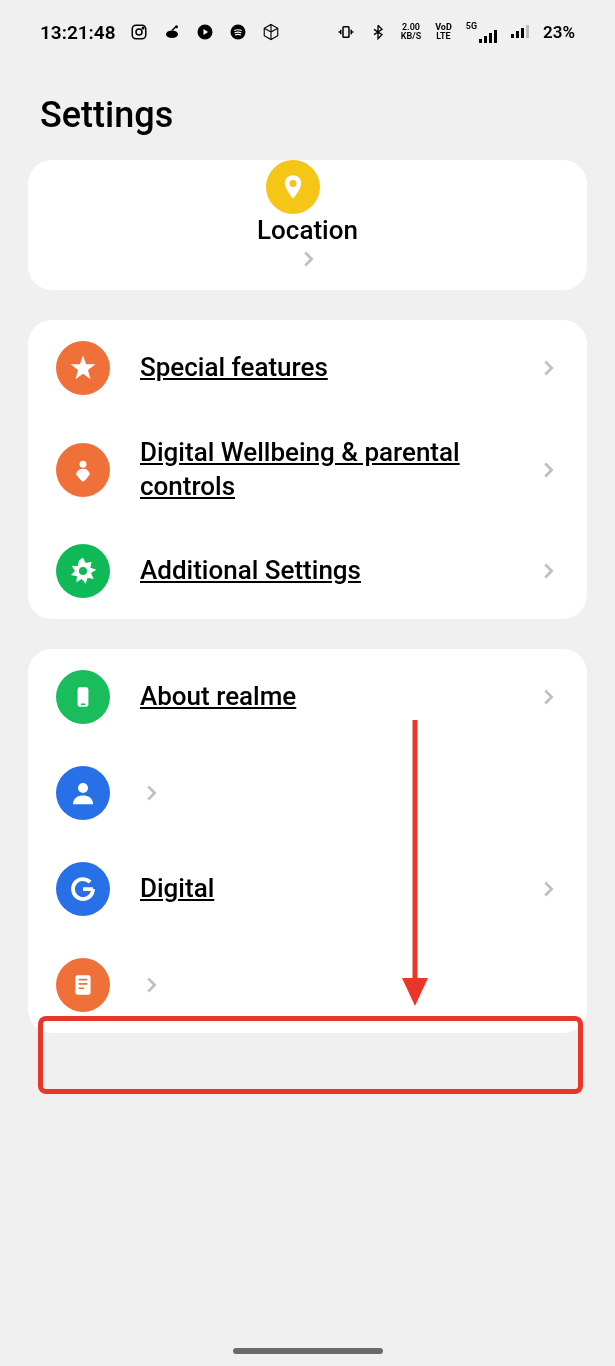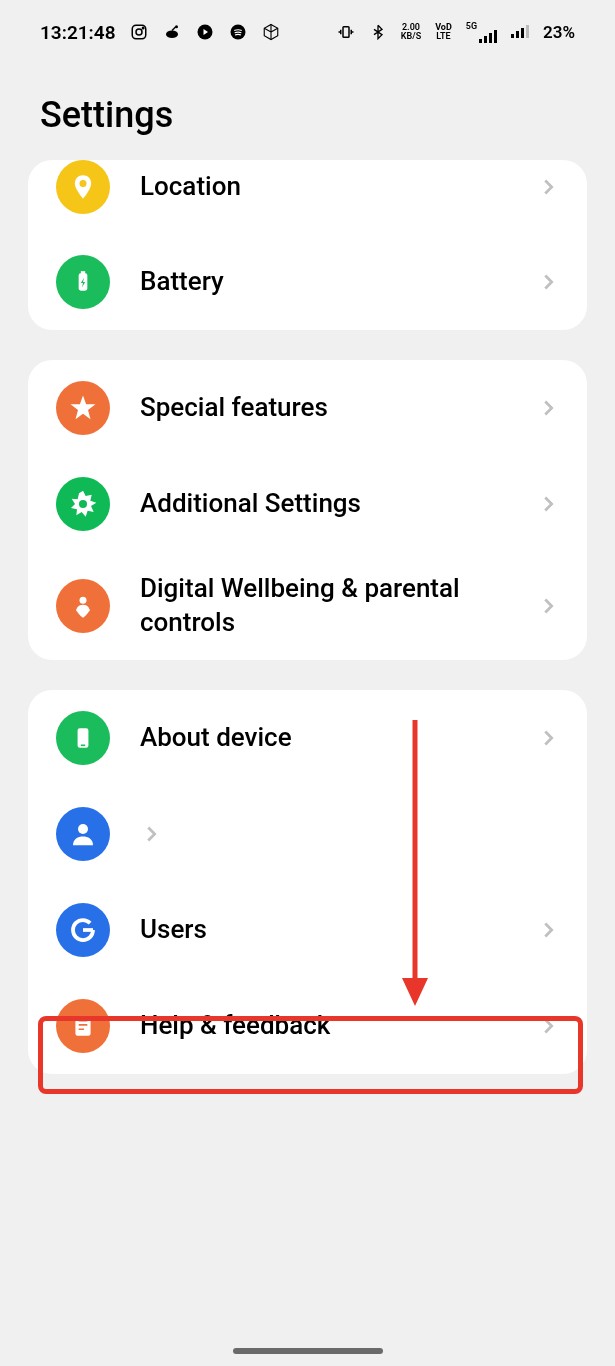--- a/index.html
+++ b/index.html
@@ -52,31 +52,33 @@
       color: #000;
     }
     .card {
       background: #fff;
       margin: 0 28px;
       border-radius: 24px;
       overflow: hidden;
     }
     .card + .card {
       margin-top: 30px;
+      text-decoration: underline;
     }
     .item {
       display: flex;
       align-items: center;
       padding: 20px 28px;
       min-height: 96px;
       position: relative;
     }
     .item-first-cut {
       padding-top: 0;
       min-height: 68px;
+      flex-direction: column;
     }
     .item-icon {
       width: 54px;
       height: 54px;
       border-radius: 50%;
       display: flex;
       align-items: center;
       justify-content: center;
       flex-shrink: 0;
       margin-right: 30px;
@@ -220,83 +222,70 @@
       <svg width="28" height="28" viewBox="0 0 24 24" fill="#fff">
           <path d="M12 2 C8 2 5 5 5 9 C5 14 12 22 12 22 C12 22 19 14 19 9 C19 5 16 2 12 2 Z"></path>
           <circle cx="12" cy="9" r="3" fill="#f5c518"></circle>
         </svg>
     </div>
     <div class="item-label">Location</div>
     <svg class="chevron" width="22" height="22" viewBox="0 0 24 24" fill="none" stroke="currentColor" stroke-width="3">
         <path d="M9 5 L16 12 L9 19"></path>
       </svg>
   </div>
-  <div class="item">
-    <div class="item-icon bg-green">
-      <svg width="26" height="26" viewBox="0 0 24 24" fill="#fff">
-          <rect x="8" y="4" width="8" height="16" rx="2"></rect>
-          <rect x="10" y="2" width="4" height="3"></rect>
-          <path d="M13 8 L10 13 L12 13 L11 17 L14 12 L12 12 Z" fill="#1abc5b"></path>
-        </svg>
-    </div>
-    <div class="item-label">Battery</div>
-    <svg class="chevron" width="22" height="22" viewBox="0 0 24 24" fill="none" stroke="currentColor" stroke-width="3">
-        <path d="M9 5 L16 12 L9 19"></path>
-      </svg>
-  </div>
 </div>
 
 <div class="card">
   <div class="item">
     <div class="item-icon bg-orange">
       <svg width="30" height="30" viewBox="0 0 24 24" fill="#fff">
           <path d="M12 2 L14.5 9 L22 9 L16 13.5 L18 21 L12 16.5 L6 21 L8 13.5 L2 9 L9.5 9 Z"></path>
         </svg>
     </div>
     <div class="item-label">Special features</div>
-    <svg class="chevron" width="22" height="22" viewBox="0 0 24 24" fill="none" stroke="currentColor" stroke-width="3">
-        <path d="M9 5 L16 12 L9 19"></path>
-      </svg>
-  </div>
-  <div class="item">
-    <div class="item-icon bg-green2">
-      <svg width="32" height="32" viewBox="0 0 24 24" fill="#fff">
-          <path d="M12 2 L14 6 L18.5 5 L17.5 9.5 L22 11 L18 13.5 L20 18 L15.5 17 L14 21.5 L11 18 L7 20.5 L7.5 16 L3 15 L6 12 L3.5 8 L8 8.5 L9 4 Z"></path>
-          <circle cx="12" cy="12" r="3" fill="#0fba56"></circle>
-        </svg>
-    </div>
-    <div class="item-label">Additional Settings</div>
     <svg class="chevron" width="22" height="22" viewBox="0 0 24 24" fill="none" stroke="currentColor" stroke-width="3">
         <path d="M9 5 L16 12 L9 19"></path>
       </svg>
   </div>
   <div class="item">
     <div class="item-icon bg-orange">
       <svg width="28" height="28" viewBox="0 0 24 24" fill="#fff">
           <circle cx="12" cy="7" r="3"></circle>
           <path d="M12 11 C8 11 6 14 6 17 C6 14 8 20 12 22 C16 20 18 14 18 17 C18 14 16 11 12 11 Z"></path>
           <path d="M9 14 C9 12.5 10 12 11 13 L12 14 L13 13 C14 12 15 12.5 15 14 C15 16 12 19 12 19 C12 19 9 16 9 14 Z" fill="#fff"></path>
         </svg>
     </div>
     <div class="item-label">Digital Wellbeing &amp; parental controls</div>
     <svg class="chevron" width="22" height="22" viewBox="0 0 24 24" fill="none" stroke="currentColor" stroke-width="3">
         <path d="M9 5 L16 12 L9 19"></path>
       </svg>
   </div>
+  <div class="item">
+    <div class="item-icon bg-green2">
+      <svg width="32" height="32" viewBox="0 0 24 24" fill="#fff">
+          <path d="M12 2 L14 6 L18.5 5 L17.5 9.5 L22 11 L18 13.5 L20 18 L15.5 17 L14 21.5 L11 18 L7 20.5 L7.5 16 L3 15 L6 12 L3.5 8 L8 8.5 L9 4 Z"></path>
+          <circle cx="12" cy="12" r="3" fill="#0fba56"></circle>
+        </svg>
+    </div>
+    <div class="item-label">Additional Settings</div>
+    <svg class="chevron" width="22" height="22" viewBox="0 0 24 24" fill="none" stroke="currentColor" stroke-width="3">
+        <path d="M9 5 L16 12 L9 19"></path>
+      </svg>
+  </div>
 </div>
 
 <div class="card">
   <div class="item">
     <div class="item-icon bg-green">
       <svg width="26" height="26" viewBox="0 0 24 24" fill="#fff">
           <rect x="7" y="3" width="10" height="18" rx="2"></rect>
           <rect x="10" y="18" width="4" height="1.5" fill="#1abc5b"></rect>
         </svg>
     </div>
-    <div class="item-label">About device</div>
+    <div class="item-label">About realme</div>
     <svg class="chevron" width="22" height="22" viewBox="0 0 24 24" fill="none" stroke="currentColor" stroke-width="3">
         <path d="M9 5 L16 12 L9 19"></path>
       </svg>
   </div>
   <div class="item">
     <div class="item-icon bg-blue">
       <svg width="30" height="30" viewBox="0 0 24 24" fill="#fff">
           <circle cx="12" cy="8" r="4"></circle>
           <path d="M4 21 C4 16 8 14 12 14 C16 14 20 16 20 21 Z"></path>
         </svg>
@@ -305,33 +294,32 @@
         <path d="M9 5 L16 12 L9 19"></path>
       </svg>
   </div>
   <div class="item">
     <div class="item-icon bg-blue">
       <svg width="30" height="30" viewBox="0 0 24 24" fill="none" stroke="#fff" stroke-width="3">
           <path d="M20 12 C20 16.5 16.5 20 12 20 C7.5 20 4 16.5 4 12 C4 7.5 7.5 4 12 4 C14.3 4 16.3 5 17.7 6.5"></path>
           <path d="M12 12 L20 12" stroke-width="3"></path>
         </svg>
     </div>
-    <div class="item-label">Users</div>
+    <div class="item-label">Digital</div>
     <svg class="chevron" width="22" height="22" viewBox="0 0 24 24" fill="none" stroke="currentColor" stroke-width="3">
         <path d="M9 5 L16 12 L9 19"></path>
       </svg>
   </div>
   <div class="item">
     <div class="item-icon bg-orange">
       <svg width="26" height="26" viewBox="0 0 24 24" fill="#fff">
           <rect x="5" y="3" width="14" height="18" rx="2"></rect>
           <path d="M8 7 L16 7 M8 11 L16 11 M8 15 L13 15" stroke="#f0703a" stroke-width="1.5"></path>
         </svg>
     </div>
-    <div class="item-label">Help &amp; feedback</div>
     <svg class="chevron" width="22" height="22" viewBox="0 0 24 24" fill="none" stroke="currentColor" stroke-width="3">
         <path d="M9 5 L16 12 L9 19"></path>
       </svg>
   </div>
 </div>
 
 <div class="highlight-box" style="left:38px; top:1016px; width:545px; height:78px;"></div>
 <svg class="arrow-annotation" style="left:395px; top:720px;" width="40" height="290">
   <line x1="20" y1="0" x2="20" y2="270" stroke="#e8362b" stroke-width="5"></line>
   <path d="M7 258 L20 286 L33 258 Z" fill="#e8362b"></path>

